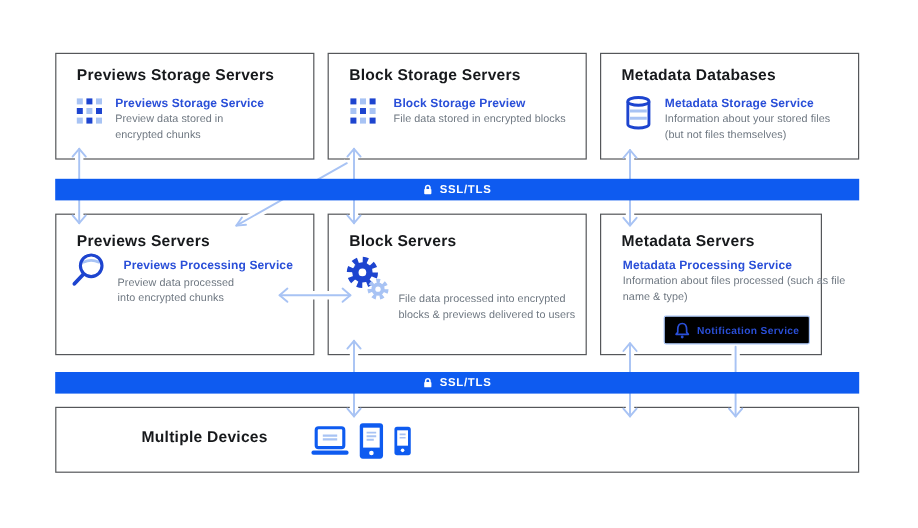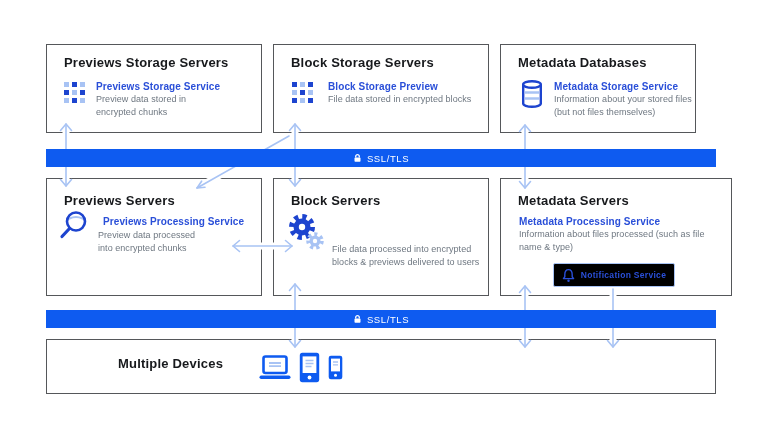--- a/index.html
+++ b/index.html
@@ -17,21 +17,21 @@
   .service{
     position:absolute;font-size:10px;font-weight:700;color:#2a4fd8;line-height:13px;letter-spacing:.1px;
   }
   .desc{
     position:absolute;font-size:9px;font-weight:400;color:#6e7781;line-height:13px;letter-spacing:.05px;
   }
   .ssl-bar{
     position:absolute;left:46px;width:670px;height:18px;background:#0e5bf0;z-index:3;
     display:flex;align-items:center;justify-content:center;gap:5px;
   }
-  .ssl-label{color:#ffffff;font-size:9.5px;font-weight:400;letter-spacing:.6px;}
+  .ssl-label{color:#ffffff;font-size:9.5px;font-weight:700;letter-spacing:.6px;}
   .arrows{position:absolute;left:0;top:0;z-index:2;}
   
   .grid-icon{position:absolute;display:grid;grid-template-columns:repeat(3,5px);grid-auto-rows:5px;gap:3px;}
   .grid-icon span{width:5px;height:5px;display:block;}
   .sq-d{background:#1d44cf;} .sq-l{background:#a8c3f4;}
   .icon-abs{position:absolute;}
   .notif-chip{
     position:absolute;left:52px;top:84px;width:122px;height:24px;border:1px solid #a8c3f4;border-radius:2px;
     background:#000000;display:flex;align-items:center;justify-content:center;gap:6px;box-sizing:border-box;
   }
@@ -71,21 +71,21 @@
         <span class="sq-d"></span>
         <span class="sq-l"></span>
       <span class="sq-d"></span>
         <span class="sq-l"></span>
         <span class="sq-d"></span>
     </div>
     <div class="service" style="left:54px;top:35px">Block Storage Preview</div>
     <div class="desc" style="left:54px;top:48px;white-space:nowrap">File data stored in encrypted blocks</div>
   </div>
 
-  <div class="box" style="left:500px;top:44px;width:196px;height:89px">
+  <div class="box" style="left:500px;top:44px;width:216px;height:89px">
     <div class="box-title" style="top:10px">Metadata Databases</div>
     <svg class="icon-abs" style="left:19px;top:35px" width="24" height="29" viewBox="0 0 24 29">
       <path d="M3.2,4.5 L3.2,23.5 A8.8,3.2 0 0 0 20.8,23.5 L20.8,4.5" fill="#ffffff" stroke="#1d44cf" stroke-width="2.4"></path>
       <path d="M5,12.5 h14" stroke="#a8c3f4" stroke-width="2.6"></path>
       <path d="M5,18.5 h14" stroke="#a8c3f4" stroke-width="2.6"></path>
       <ellipse cx="12" cy="4.5" rx="8.8" ry="3.2" fill="#ffffff" stroke="#1d44cf" stroke-width="2.4"></ellipse>
     </svg>
     <div class="service" style="left:53px;top:35px">Metadata Storage Service</div>
     <div class="desc" style="left:53px;top:48px;width:156px">Information about your stored files (but not files themselves)</div>
   </div>
@@ -107,21 +107,21 @@
       <circle cx="16" cy="15" r="10" fill="none" stroke="#1d44cf" stroke-width="6" stroke-dasharray="4 3.85"></circle>
       <circle cx="16" cy="15" r="8.5" fill="#1d44cf"></circle>
       <circle cx="16" cy="15" r="3.2" fill="#ffffff"></circle>
       <circle cx="29" cy="29" r="6.5" fill="none" stroke="#a8c3f4" stroke-width="4.5" stroke-dasharray="2.9 2.93"></circle>
       <circle cx="29" cy="29" r="5.5" fill="#a8c3f4"></circle>
       <circle cx="29" cy="29" r="2.2" fill="#ffffff"></circle>
     </svg>
     <div class="desc" style="left:58px;top:64px;width:160px">File data processed into encrypted blocks &amp; previews delivered to users</div>
   </div>
 
-  <div class="box" style="left:500px;top:178px;width:232px;height:118px">
+  <div class="box" style="left:500px;top:178px;width:185px;height:118px">
     <div class="box-title" style="top:14px">Metadata Servers</div>
     <div class="service" style="left:18px;top:36px">Metadata Processing Service</div>
     <div class="desc" style="left:18px;top:49px;width:205px">Information about files processed (such as file name &amp; type)</div>
     <div class="notif-chip">
       <svg width="13" height="15" viewBox="0 0 13 15">
         <path d="M6.5,1.6 C9,1.6 10.2,3.8 10.2,6.8 L10.2,8.8 L11.6,10.6 L1.4,10.6 L2.8,8.8 L2.8,6.8 C2.8,3.8 4,1.6 6.5,1.6 Z" fill="none" stroke="#2a4fd8" stroke-width="1.4" stroke-linejoin="round"></path>
         <circle cx="6.5" cy="12.8" r="1.2" fill="#2a4fd8"></circle>
       </svg>
       <span class="notif-label">Notification Service</span>
     </div>

